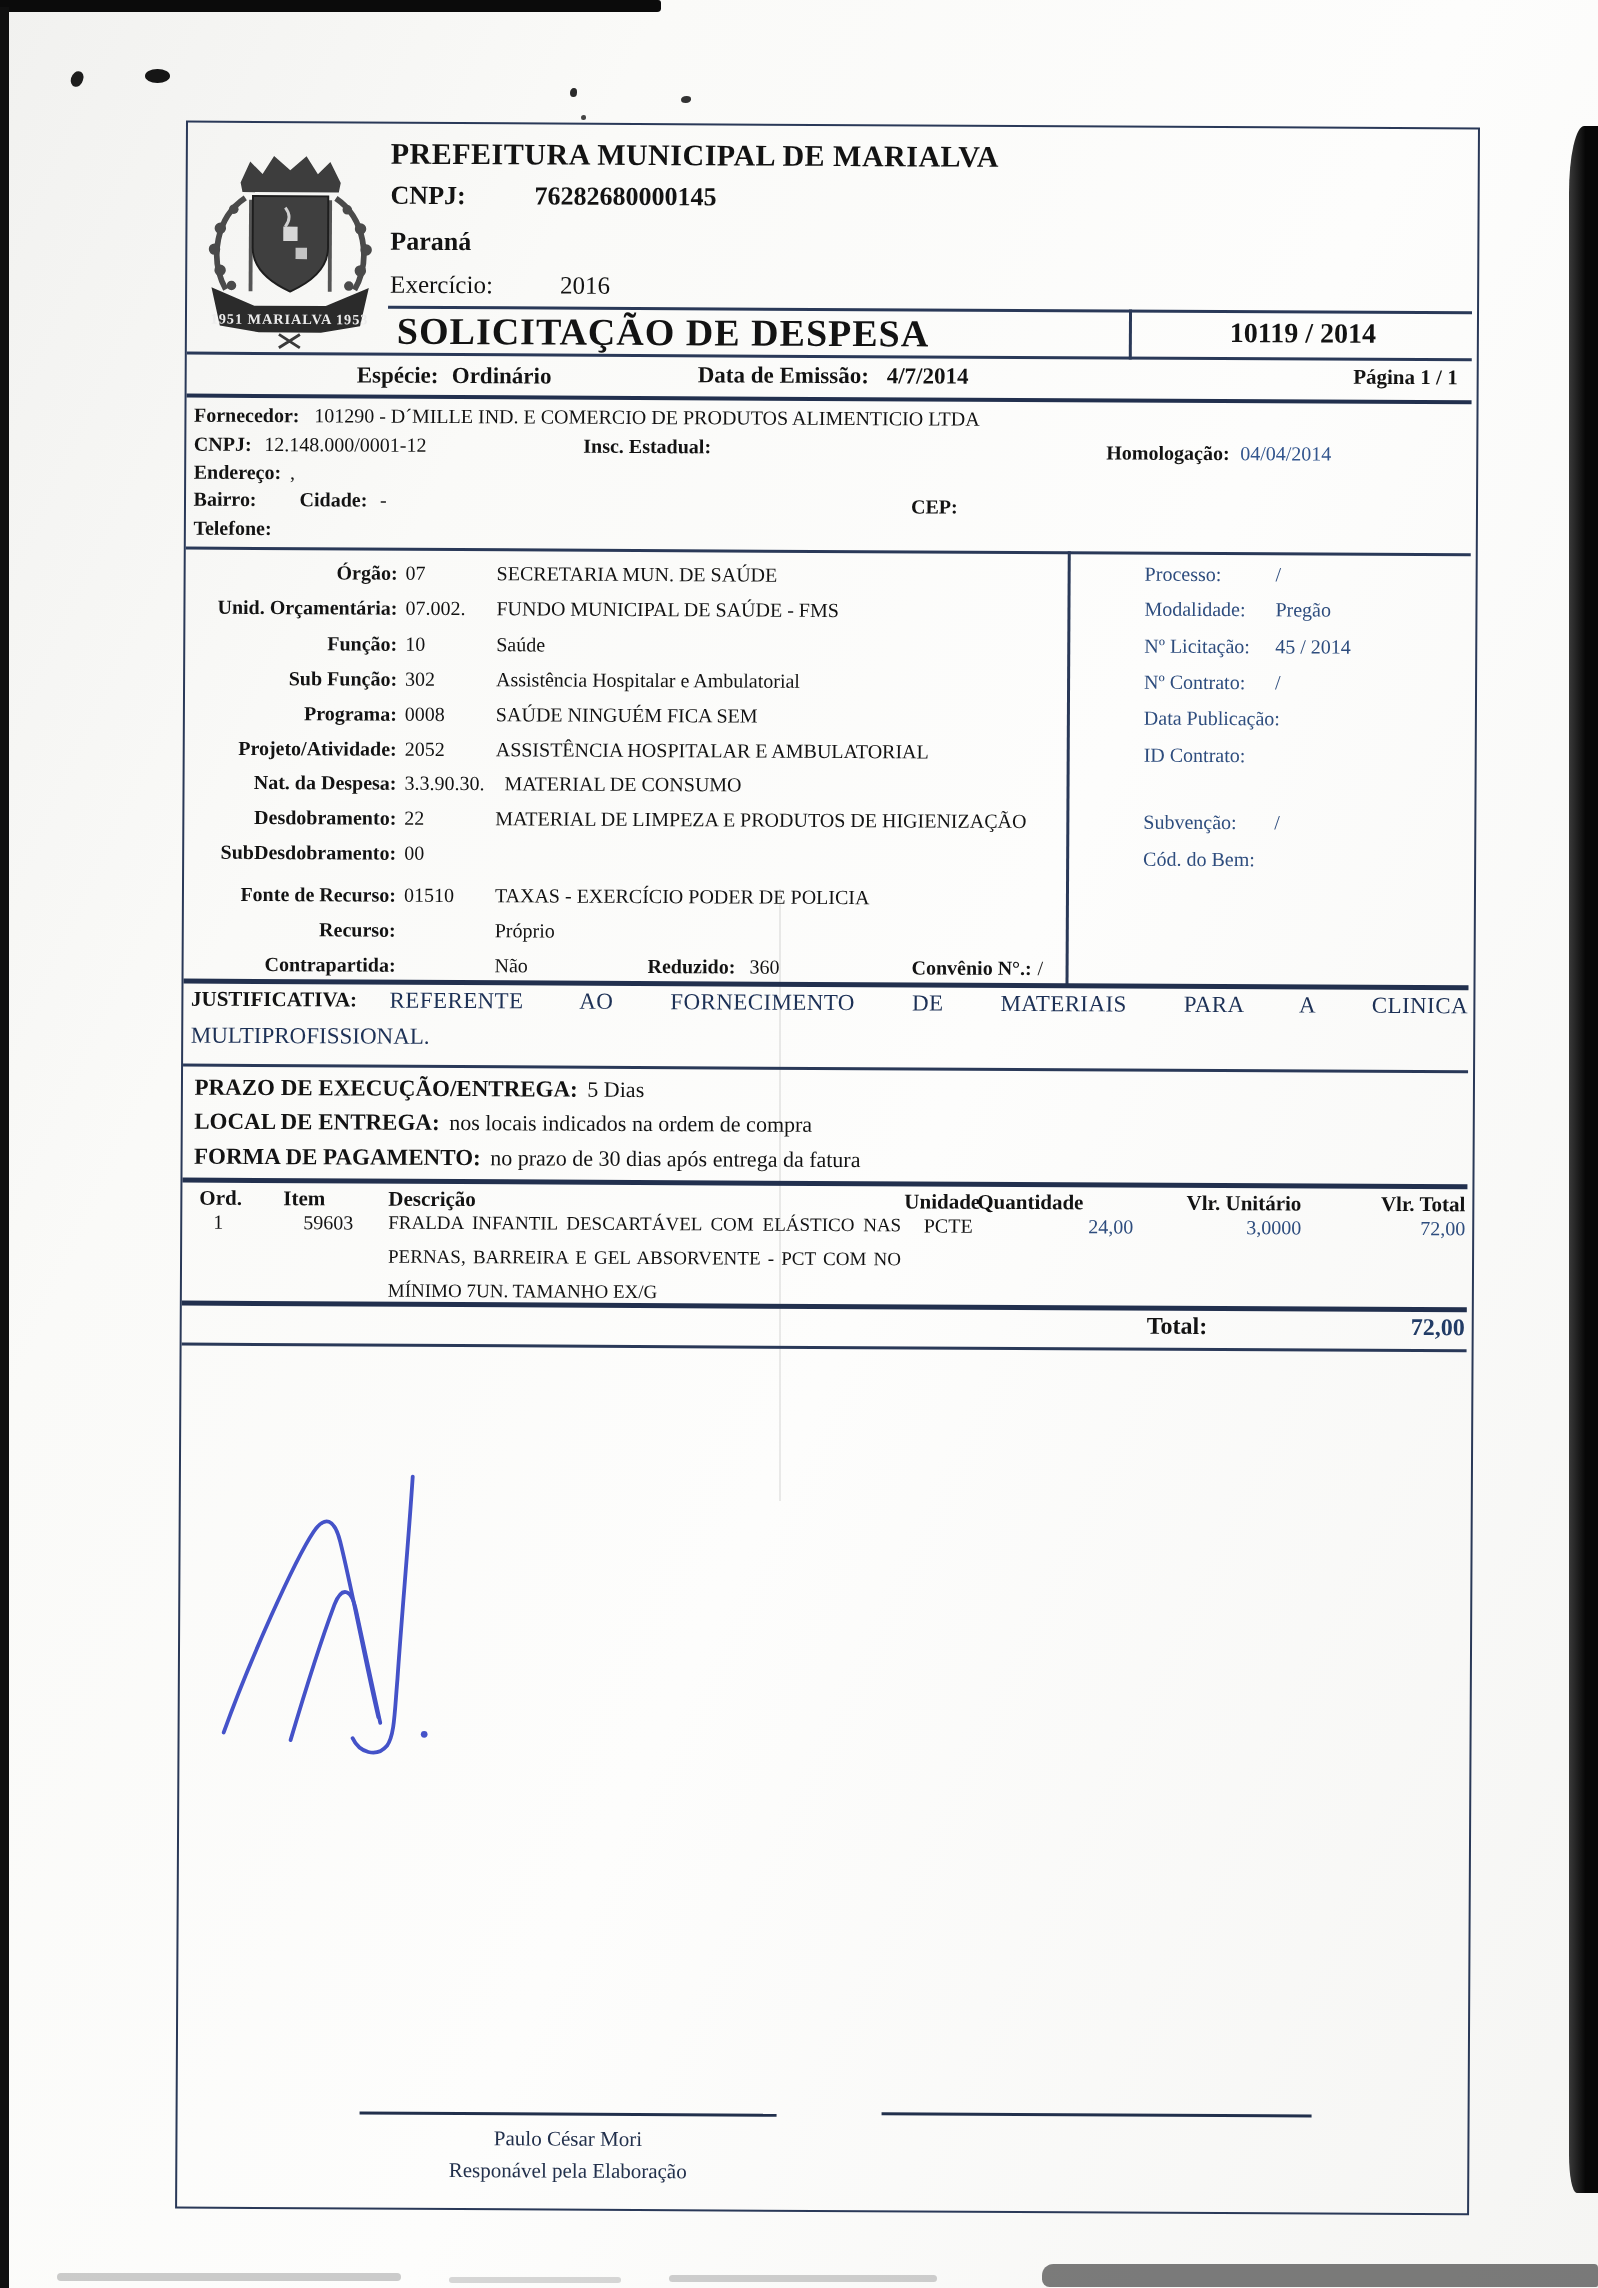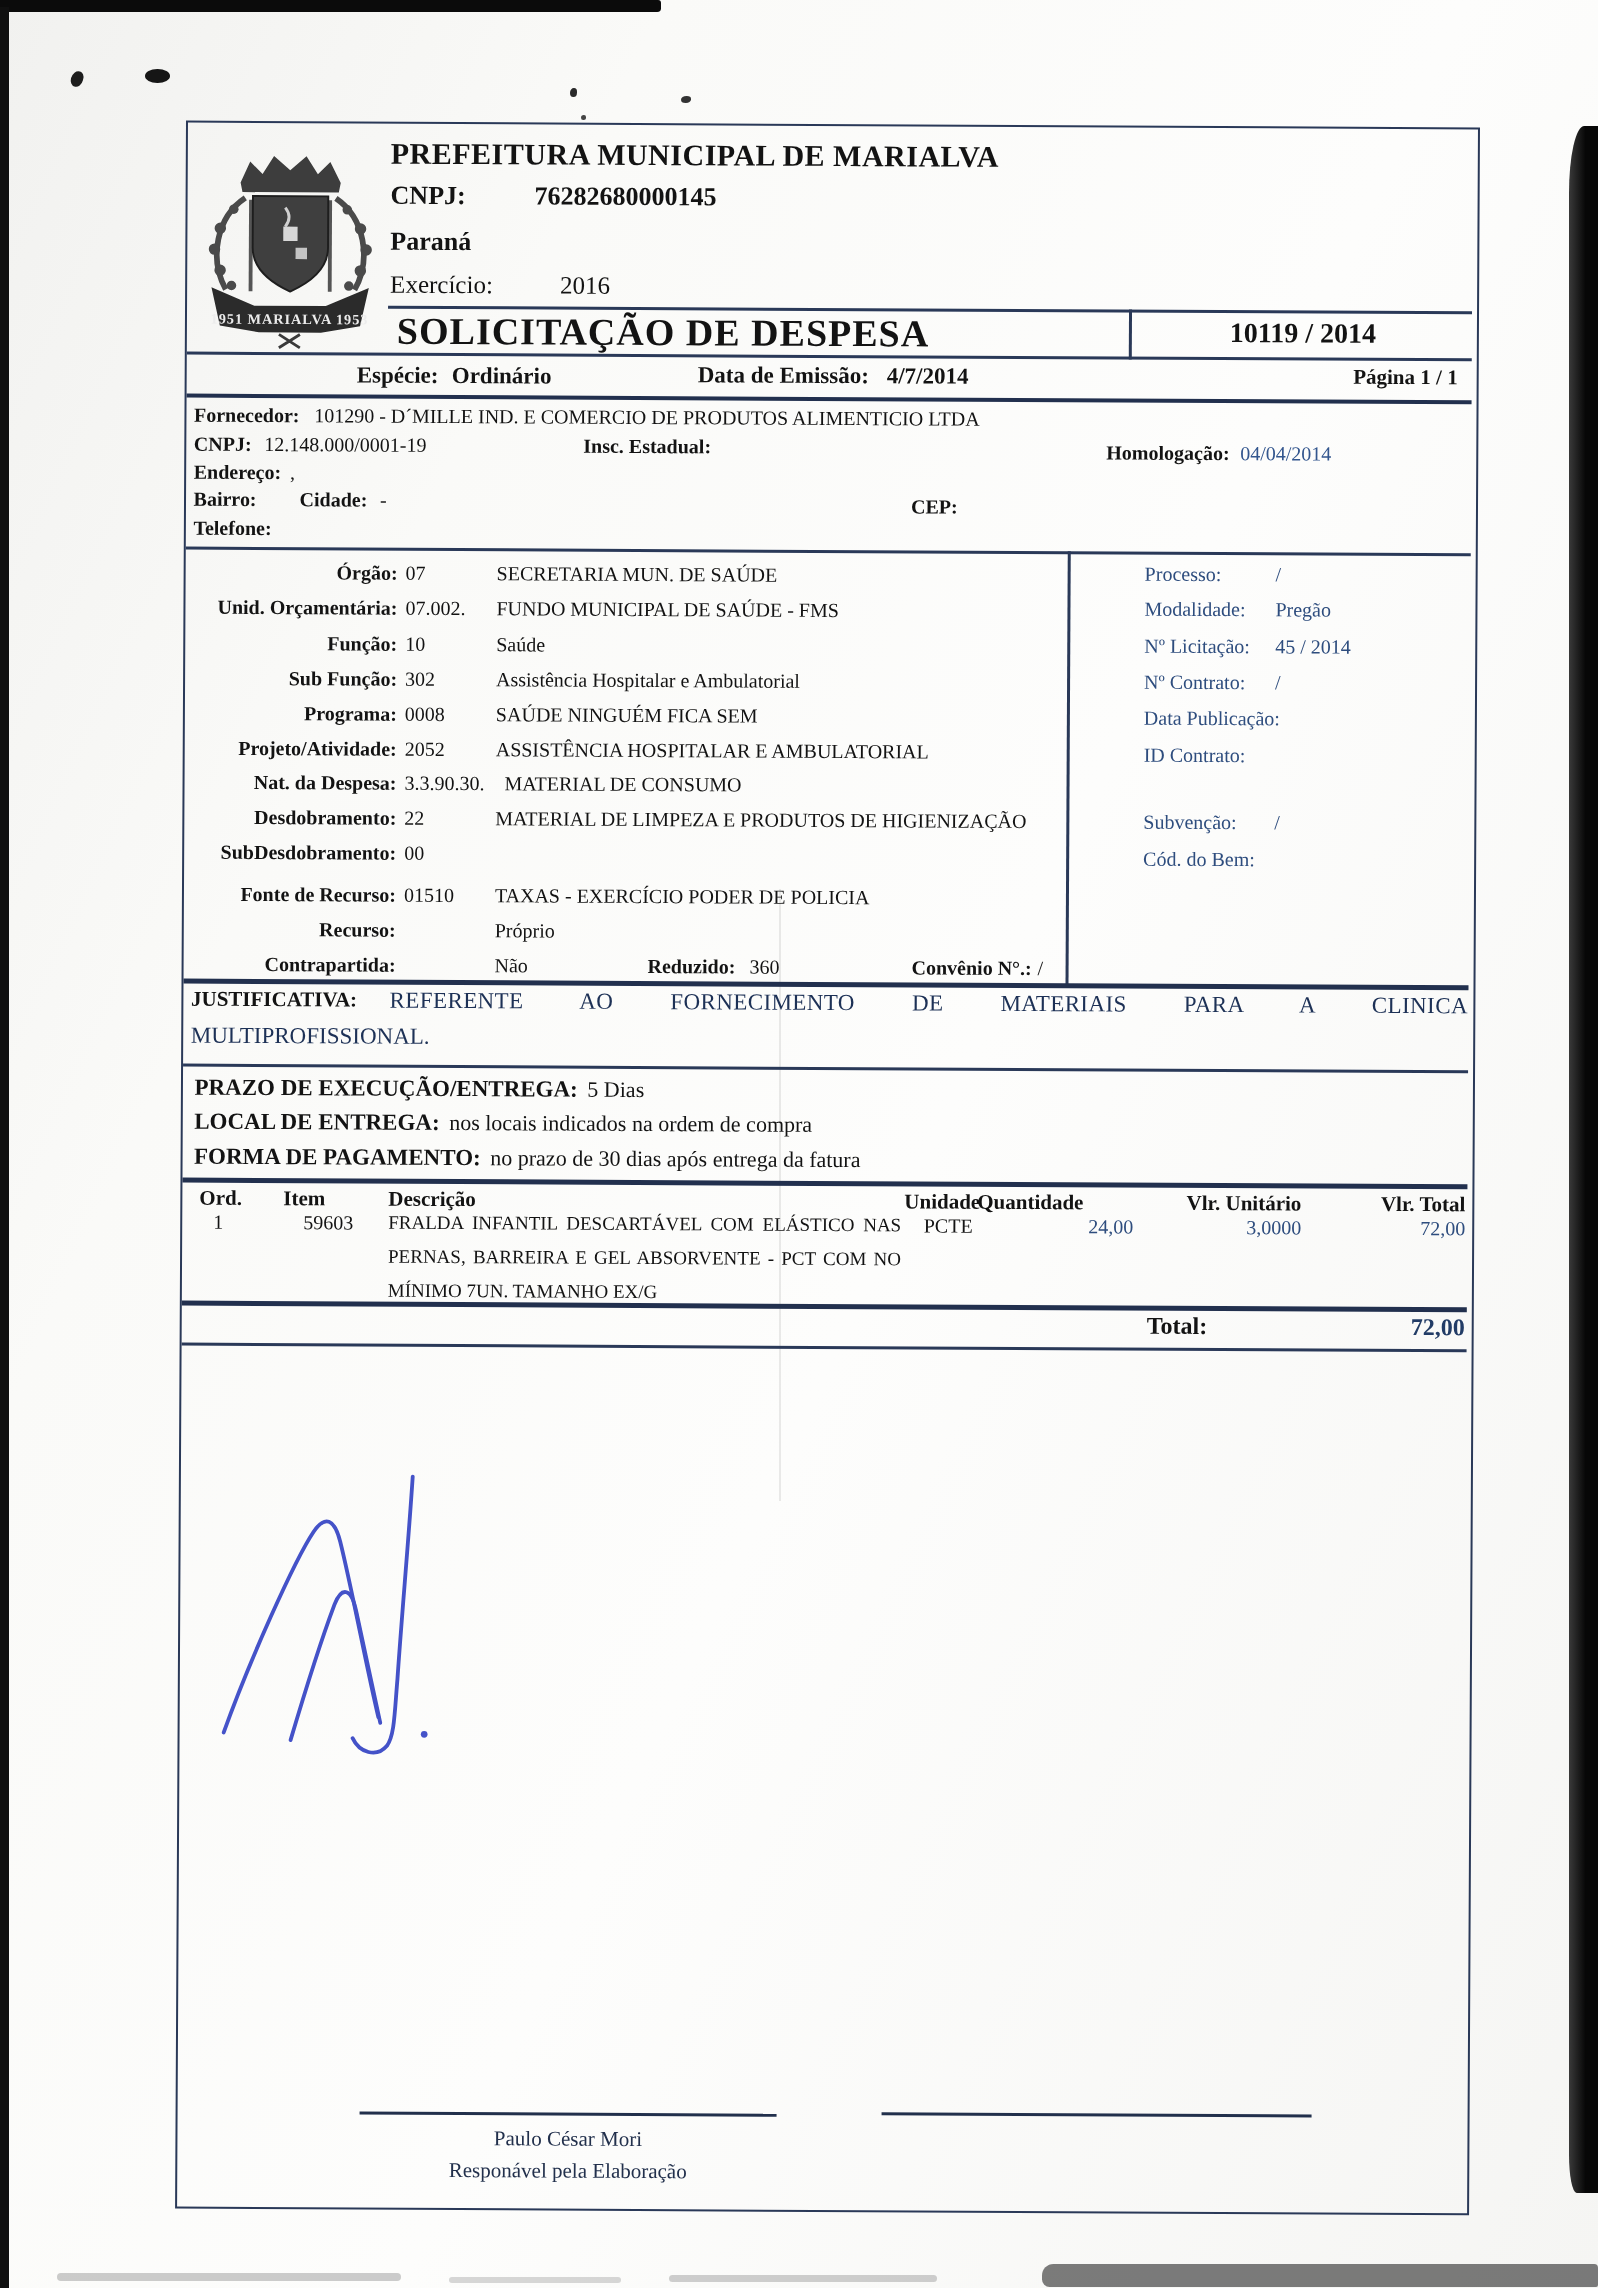--- a/index.html
+++ b/index.html
@@ -136,21 +136,21 @@
       <span style="margin-left:12px;">4/7/2014</span>
     </div>
     <div class="hl" style="top:271px;height:3.8px;background:#22304e;"></div>
 
     <div class="srow" style="top:281px;">
       <span class="b">Fornecedor:</span>
       <span style="margin-left:9.6px;">101290 - D´MILLE IND. E COMERCIO DE PRODUTOS ALIMENTICIO LTDA</span>
     </div>
     <div class="srow" style="top:310px;">
       <span class="b">CNPJ:</span>
-      <span style="margin-left:7.6px;">12.148.000/0001-19</span>
+      <span style="margin-left:7.6px;">12.148.000/0001-12</span>
     </div>
     <div class="abs b" style="left:397px;top:310px;font-size:20px;">Insc. Estadual:</div>
     <div class="abs" style="left:920px;top:314px;font-size:20px;white-space:nowrap;">
       <span class="b">Homologação:</span>
       <span class="blue" style="margin-left:5.7px;">04/04/2014</span>
     </div>
     <div class="srow" style="top:338px;">
       <span class="b">Endereço:</span>
       <span style="margin-left:3.8px;">,</span>
     </div>

